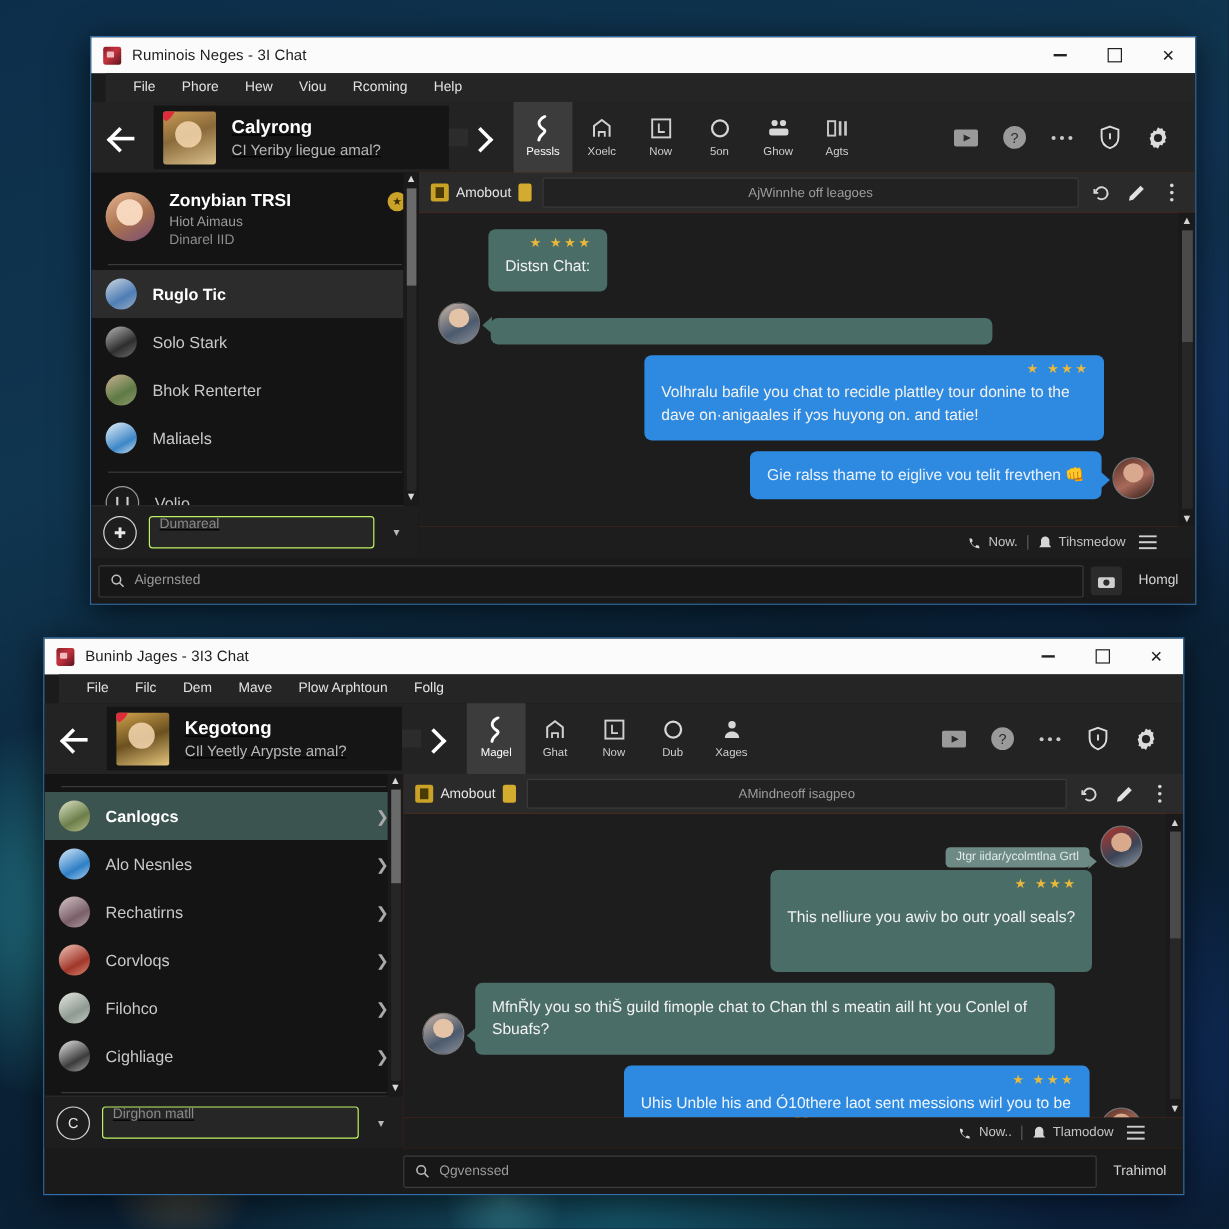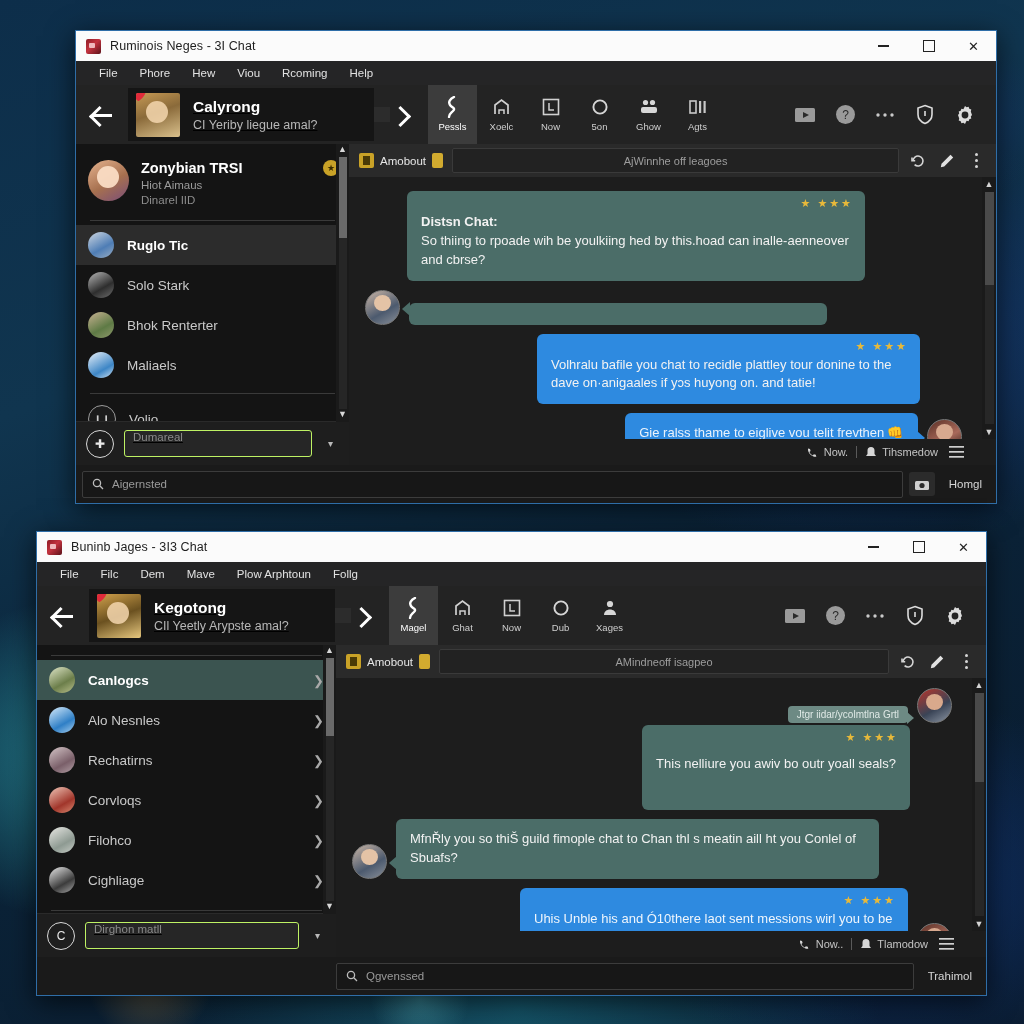--- a/index.html
+++ b/index.html
@@ -42,21 +42,21 @@
   .title-icon:after{content:"";position:absolute;left:3px;top:4px;width:6px;height:5px;
     background:#f0b9bd;border-radius:1px;}
   .title-text{font-size:12.5px;color:#1d1d1d;letter-spacing:.1px;}
   .win-ctl{margin-left:auto;display:flex;height:30px;}
   .win-ctl div{width:45px;height:30px;display:flex;align-items:center;justify-content:center;
     font-size:13px;color:#222;}
   .box{width:10px;height:10px;border:1.4px solid #222;}
   .dash{width:11px;height:1.4px;background:#222;}
 
   .menubar{height:24px;background:#252526;display:flex;align-items:center;
-    gap:0;padding-left:12px;flex:none;}
+    gap:0;padding-left:12px;flex:none;margin-left:12px;}
   .menubar span{font-size:11.5px;color:#e2e2e2;padding:0 11px;line-height:24px;}
 
   
   .navstrip{height:59px;background:#232323;display:flex;align-items:stretch;flex:none;}
   .nav-back{width:52px;display:flex;align-items:center;justify-content:center;}
   .arrow-l{width:22px;height:22px;position:relative;}
   .arrow-l:before{content:"";position:absolute;left:1px;top:10px;width:20px;height:3px;background:#fff;}
   .arrow-l:after{content:"";position:absolute;left:1px;top:5px;width:12px;height:12px;
     border-left:3px solid #fff;border-bottom:3px solid #fff;transform:rotate(45deg);}
   .contact-card{flex:none;background:#151515;display:flex;align-items:center;
@@ -412,22 +412,21 @@
               <circle cx="2.5" cy="14.5" r="1.5" fill="#d6d6d6"></circle>
             </svg>
           </div>
       </div>
 
       <div class="msgs">
         <div class="row">
           <div style="width:33px;flex:none"></div>
           <div class="bub green padstars">
             <div class="stars">★ ★★★</div>
-            <div style="font-weight:bold">Distsn Chat:</div>
-            <div>So thiing to rpoade wih be youlkiing hed by this.hoad can inalle-aenneover and cbrse?</div>
+            <div style="font-weight:normal">Distsn Chat:</div>
           </div>
         </div>
 
         <div class="row">
           <div class="av m m1"></div>
           <div class="bub green" style="min-width:390px">
             <div class="tail-l"></div>
           </div>
         </div>
 

